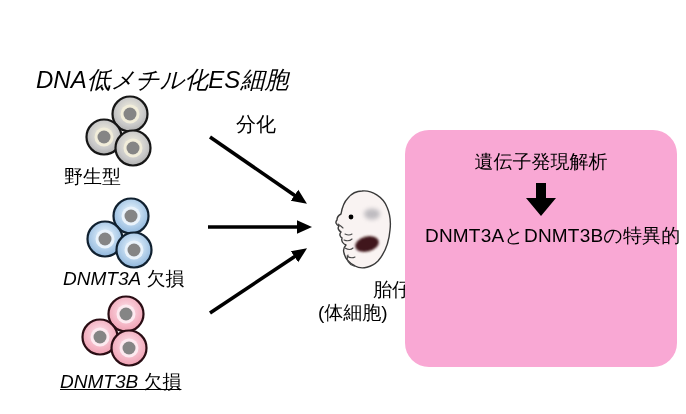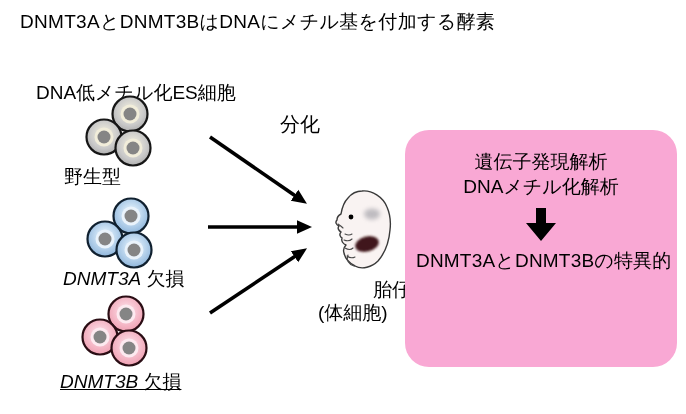--- a/index.html
+++ b/index.html
@@ -3,36 +3,36 @@
 <meta charset="utf-8">
 <style>
   html,body { margin:0; padding:0; background:#ffffff; }
   .canvas {
     position:relative; width:686px; height:414px; background:#ffffff;
     font-family:"Liberation Sans","DejaVu Sans",sans-serif; color:#000;
     overflow:hidden;
   }
   .abs { position:absolute; }
   .title { left:20px; top:9px; font-size:19px; letter-spacing:0.3px; white-space:nowrap; }
-  .es-heading { left:36px; top:80px; font-size:19px; white-space:nowrap; }
+  .es-heading { left:36px; top:64px; font-size:24px; white-space:nowrap;font-style:italic; }
   .group-label { font-size:19px; white-space:nowrap; }
   .group-label .gene { font-style:italic;margin-top:28px; }
   .lbl-wildtype { left:64px;  top:164px; width:120px; }
   .lbl-dnmt3a  { left:63px;  top:266px; width:145px; }
   .lbl-dnmt3b  { left:60px;  top:369px; width:145px;text-decoration:underline; }
-  .diff-label  { left:236px; top:111px; font-size:20px; white-space:nowrap;margin-left:44px; }
+  .diff-label  { left:236px; top:111px; font-size:20px; white-space:nowrap; }
   .embryo-label    { left:331px; top:277px; width:80px;  text-align:right; font-size:19px; }
   .embryo-sublabel { left:318px; top:300px; width:106px; font-size:19px; }
   .analysis-box {
     left:405px; top:130px; width:272px; height:237px;
     background:#f9a8d4; border-radius:24px;
   }
   .box-top { margin-top:19px; text-align:center; font-size:19px; line-height:25px; white-space:nowrap; }
   .down-arrow { display:block; margin:9px auto 7px auto; }
-  .box-bottom { margin-left:11px; font-size:19px; line-height:23px; white-space:nowrap; letter-spacing:0.2px; }
+  .box-bottom { margin-left:20px; font-size:19px; line-height:23px; white-space:nowrap; letter-spacing:0.2px; }
   svg.overlay { left:0; top:0; pointer-events:none; }
 </style>
 </head>
 <body>
 
 <div class="canvas">
 
   <svg width="0" height="0" style="position:absolute" aria-hidden="true">
     <defs>
       <radialGradient id="grad-gray" cx="50%" cy="42%" r="62%">
@@ -56,21 +56,20 @@
       </filter>
       <filter id="blur-slight" x="-40%" y="-40%" width="180%" height="180%">
         <feGaussianBlur stdDeviation="1.3"></feGaussianBlur>
       </filter>
       <marker id="ah" viewBox="0 0 10 10" refX="2" refY="5" markerWidth="4.2" markerHeight="4.2" orient="auto-start-reverse">
         <path d="M0,0.6 L10,5 L0,9.4 Z" fill="#000"></path>
       </marker>
     </defs>
   </svg>
 
-  <div class="abs title">DNMT3AとDNMT3BはDNAにメチル基を付加する酵素</div>
   <div class="abs es-heading">DNA低メチル化ES細胞</div>
 
   <svg class="abs" style="left:80px; top:90px;" width="80" height="80" viewBox="0 0 80 80">
     <g>
       <circle cx="50" cy="24" r="17.5" fill="url(#grad-gray)" stroke="#161616" stroke-width="2.2"></circle>
       <circle cx="50" cy="24" r="9.5" fill="#f1edda"></circle>
       <circle cx="50" cy="24" r="6.5" fill="#858585"></circle>
     </g>
     <g>
       <circle cx="24" cy="47" r="17.5" fill="url(#grad-gray)" stroke="#161616" stroke-width="2.2"></circle>
@@ -148,21 +147,20 @@
       <path d="M21,72 q4,3 8,1"></path>
       <path d="M28,82 c-5,-1 -8,-6 -6,-11"></path>
     </g>
   </svg>
   <div class="abs embryo-label">胎仔</div>
   <div class="abs embryo-sublabel">(体細胞)</div>
 
   <div class="abs analysis-box">
     <div class="box-top">
       <div>遺伝子発現解析</div>
-      <div>DNAメチル化解析</div>
     </div>
     <svg class="down-arrow" width="30" height="34" viewBox="0 0 30 34">
       <path d="M10,0 H20 V15 H30 L15,33 L0,15 H10 Z" fill="#000"></path>
     </svg>
     <div class="box-bottom">
       <div>DNMT3AとDNMT3Bの特異的</div>
     </div>
   </div>
 
 </div>

